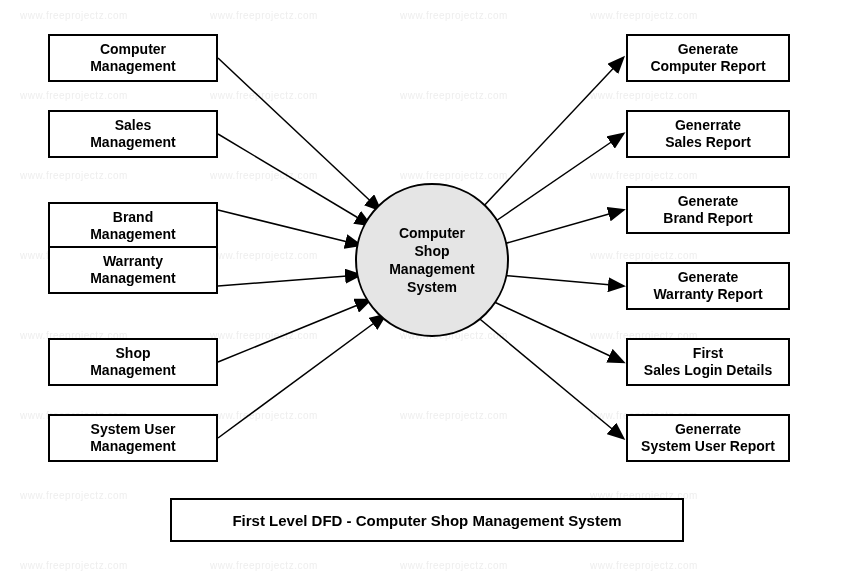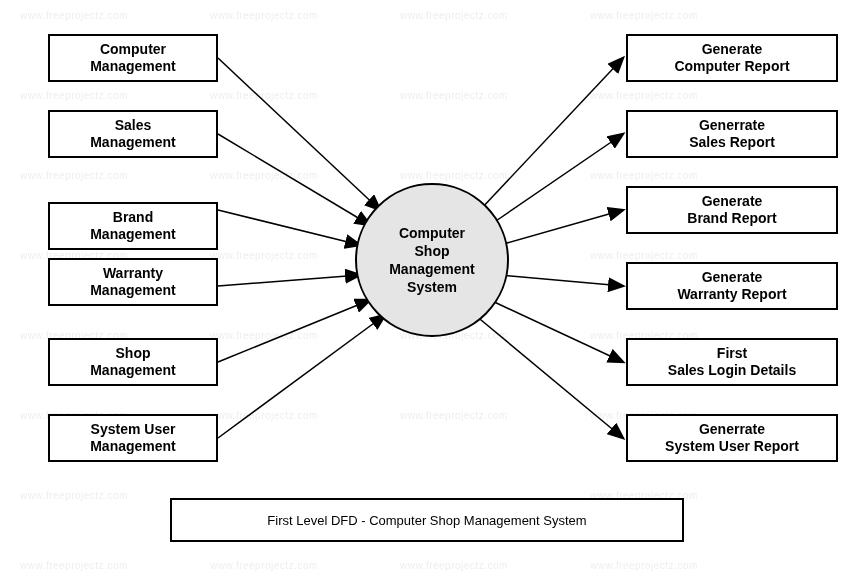--- a/index.html
+++ b/index.html
@@ -1,21 +1,21 @@
 <!DOCTYPE html>
 <html><head>
 <meta charset="utf-8">
 <style>
 html,body{margin:0;padding:0;width:846px;height:582px;font-family:"Helvetica Neue",Arial,sans-serif;background:#fff;overflow:hidden}
 .container{position:relative;width:846px;height:582px}
 .box{position:absolute;border:2px solid #000;background:#fff;text-align:center;font-size:14px;font-weight:700;line-height:1.25;display:flex;flex-direction:column;align-items:center;justify-content:center;padding:4px 8px;box-sizing:border-box}
 .left-box{width:170px;height:48px}
-.right-box{width:212px;height:48px}
+.right-box{width:164px;height:48px}
 .circle{position:absolute;width:150px;height:150px;border:2px solid #000;border-radius:50%;background:#e5e5e5;display:flex;flex-direction:column;align-items:center;justify-content:center;font-size:14px;font-weight:700;line-height:1.3;text-align:center}
-.title-box{position:absolute;border:2px solid #000;width:510px;height:40px;text-align:right;font-size:13px;font-weight:400;display:flex;align-items:center;justify-content:center;background:#fff}
+.title-box{position:absolute;border:2px solid #000;width:510px;height:40px;text-align:right;font-size:15px;font-weight:700;display:flex;align-items:center;justify-content:center;background:#fff}
 svg{position:absolute;top:0;left:0;width:846px;height:582px;pointer-events:none}
 .wm{position:absolute;font-size:10px;color:#eee;letter-spacing:.5px;user-select:none;pointer-events:none}
 </style>
 </head>
 <body>
 
 <div class="container">
 
   <div>
     <span class="wm" style="top:10px;left:20px">www.freeprojectz.com</span>
@@ -76,21 +76,21 @@
     <span>Management</span>
   </div>
   <div class="box left-box" style="top:110px;left:48px">
     <span>Sales</span>
     <span>Management</span>
   </div>
   <div class="box left-box" style="top:202px;left:48px">
     <span>Brand</span>
     <span>Management</span>
   </div>
-  <div class="box left-box" style="top:258px;left:48px">
+  <div class="box left-box" style="top:246px;left:48px">
     <span>Warranty</span>
     <span>Management</span>
   </div>
   <div class="box left-box" style="top:338px;left:48px">
     <span>Shop</span>
     <span>Management</span>
   </div>
   <div class="box left-box" style="top:414px;left:48px">
     <span>System User</span>
     <span>Management</span>

